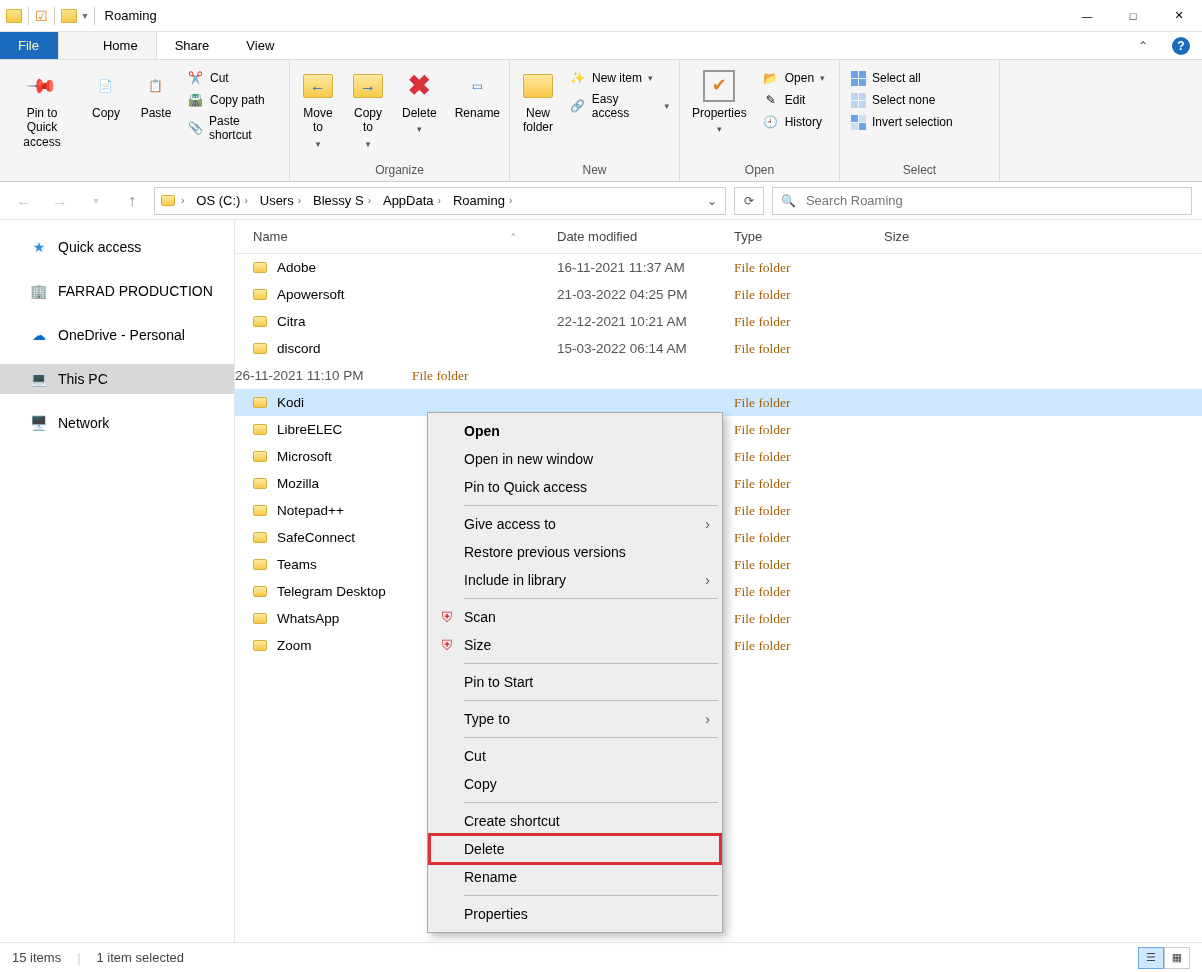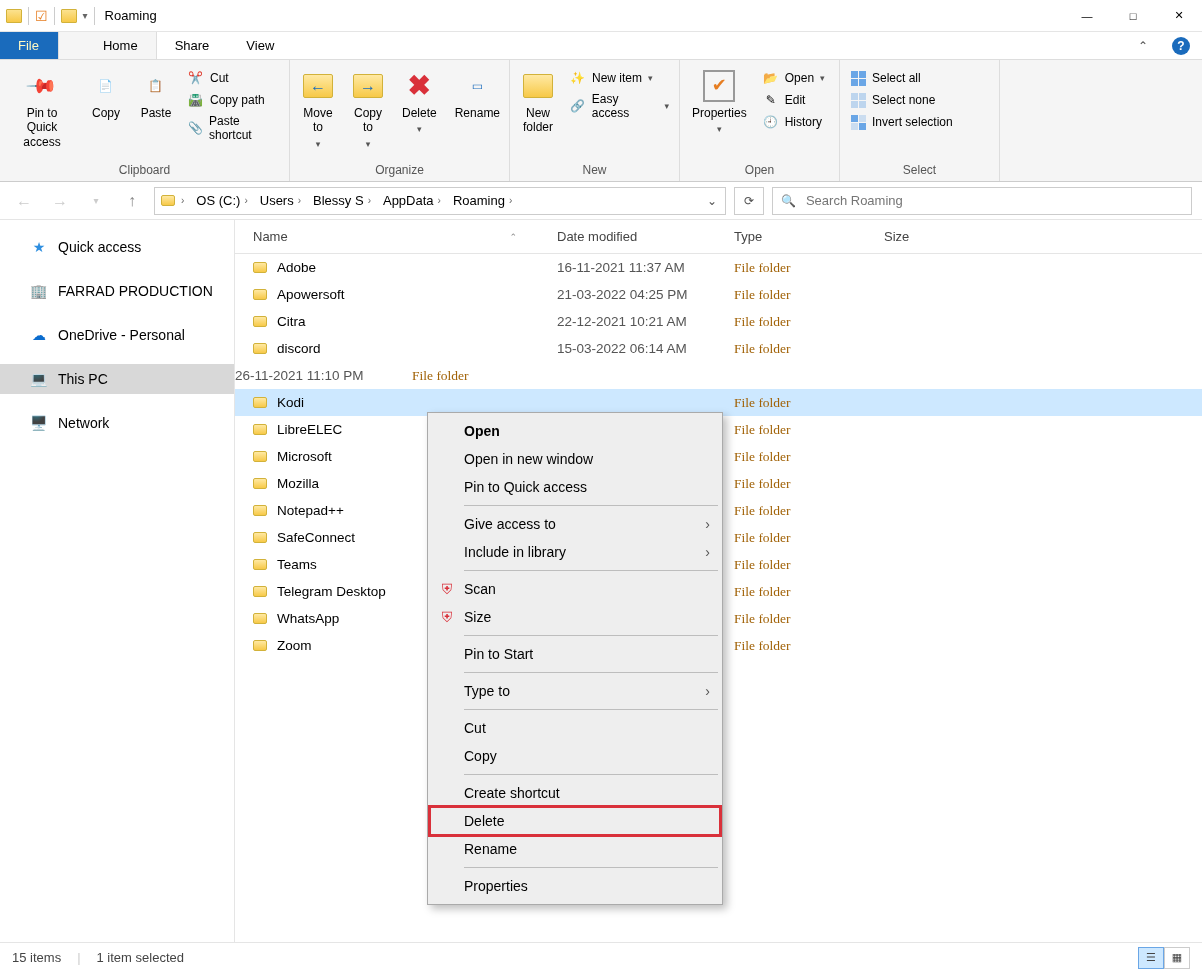--- a/index.html
+++ b/index.html
@@ -153,21 +153,20 @@
         <div class="smallbtn">
             <span class="icon-sm">🛣️</span>
             <span>Copy path</span>
           </div>
         <div class="smallbtn">
             <span class="icon-sm">📎</span>
             <span>Paste shortcut</span>
           </div>
       </div>
     </div>
-    <div class="group-label">Clipboard</div>
   </div>
 
   <div class="group" style="width:220px">
     <div class="group-body">
       <div class="bigbtn">
         <span class="icon-lg">
             <span class="folder-glyph"></span>
             <span class="arrow-blue" style="position:absolute">←</span>
           </span>
         <span style="white-space:pre-line">Move
@@ -496,20 +495,23 @@
     </div>
   <div class="ctx-item">
       <span>Pin to Quick access</span>
     </div>
   <div class="ctx-sep"></div>
   <div class="ctx-item">
       <span>Give access to</span>
       <span class="arrow-r">›</span>
     </div>
   <div class="ctx-item">
+      <span>Restore previous versions</span>
+    </div>
+  <div class="ctx-item">
       <span>Include in library</span>
       <span class="arrow-r">›</span>
     </div>
   <div class="ctx-sep"></div>
   <div class="ctx-item">
       <span class="ico shield-red">⛨</span>
       <span>Scan</span>
     </div>
   <div class="ctx-item">
       <span class="ico shield-red">⛨</span>

